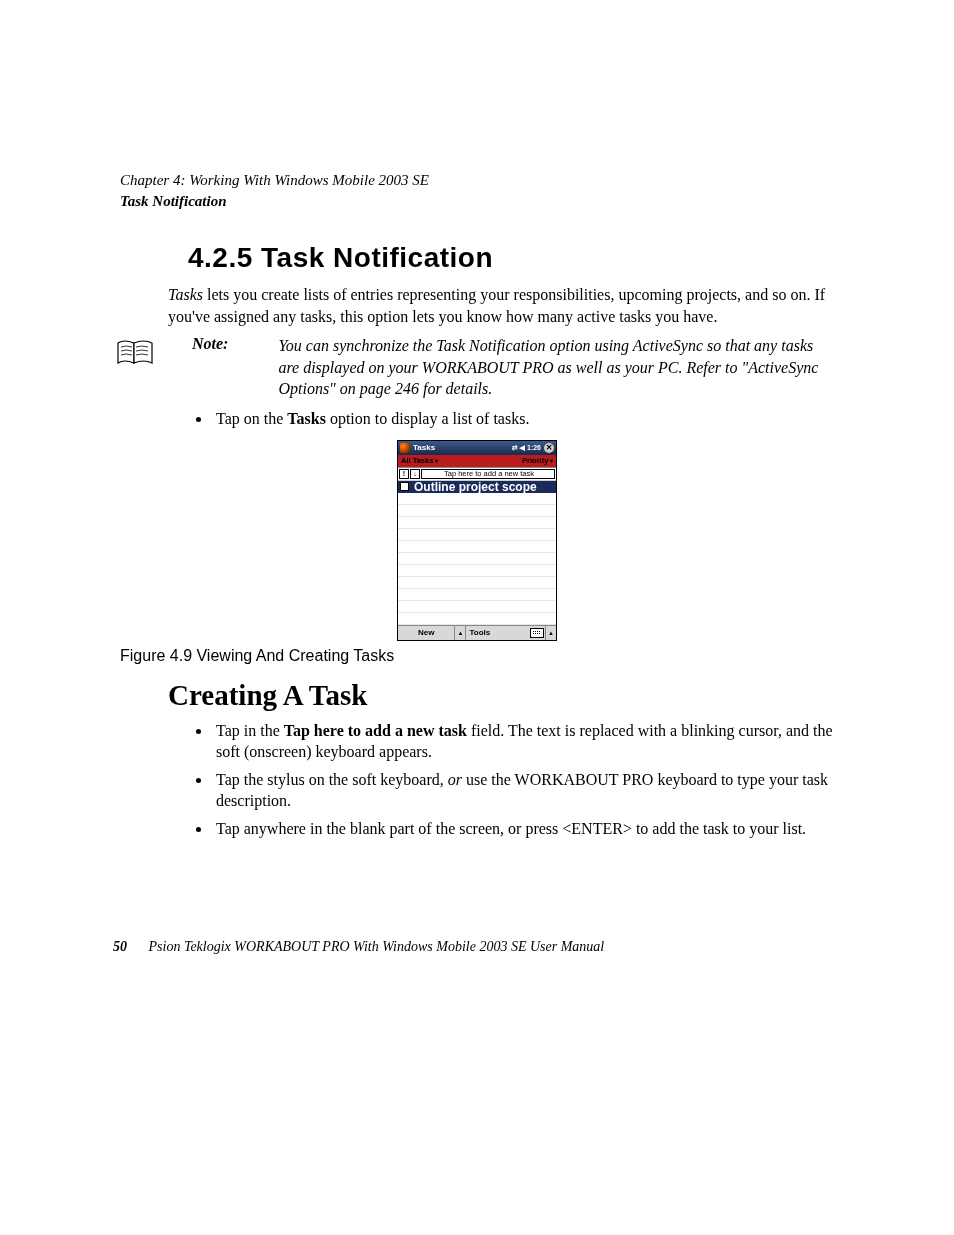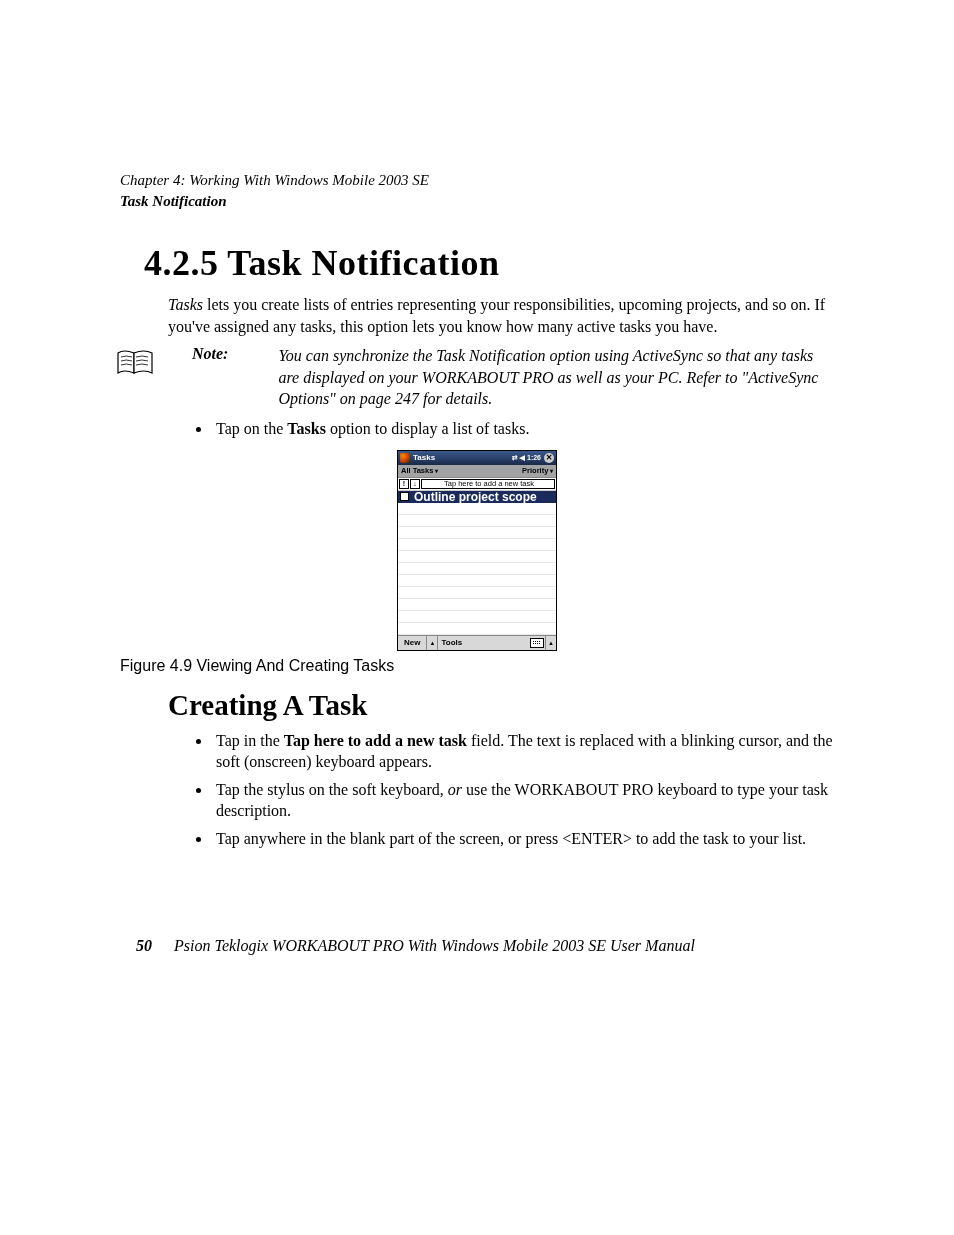--- a/index.html
+++ b/index.html
@@ -21,24 +21,24 @@
   .running-head {
     font-style: italic;
     font-size: 15px;
     line-height: 1.4;
     margin-bottom: 30px;
   }
   .running-head .sub {
     font-weight: bold;
   }
   .section-heading {
-    font-family: Liberation Serif, serif;
-    font-size: 36px;
+    font-family: Liberation Sans, sans-serif;
+    font-size: 28px;
     letter-spacing: 0.5px;
-    margin: 0 0 10px 24px;
+    margin: 0 0 10px 68px;
   }
   .body-text {
     margin-left: 48px;
     font-size: 16px;
     line-height: 1.35;
   }
   .body-text .para {
     margin-bottom: 8px;
   }
   .note-row {
@@ -91,23 +91,23 @@
     margin: 6px 0 14px 0;
   }
   .subheading {
     font-family: Liberation Serif, serif;
     font-size: 29px;
     margin: 10px 0 4px 48px;
   }
   .footer {
     position: absolute;
     bottom: 50px;
-    left: 136px;
+    left: 113px;
     right: 120px;
-    font-size: 16px;
+    font-size: 14px;
   }
   .footer .pnum {
     font-weight: bold;
     font-style: italic;
     margin-right: 18px;
   }
   .footer .ftxt { font-style: italic; }
 
   
   .wm-device {
@@ -148,21 +148,21 @@
     line-height: 9px;
     font-size: 8px;
     font-weight: bold;
   }
   .wm-filterbar {
     display: flex;
     justify-content: space-between;
     align-items: center;
     height: 12px;
     padding: 0 3px;
-    background: #a3a3a3;
+    background: #b91c1c;
     border-bottom: 1px solid #888;
     font-weight: bold;
     font-size: 7.5px;
   }
   .wm-drop::after { content: " \25BE"; font-size: 6px; }
   .wm-addrow {
     display: flex;
     align-items: center;
     padding: 1px;
     border-bottom: 1px solid #ccc;
@@ -214,21 +214,21 @@
   .wm-menubar {
     display: flex;
     align-items: center;
     height: 14px;
     background: #d8d8d8;
     border-top: 1px solid #888;
     font-weight: bold;
     font-size: 8px;
   }
   .wm-menu-new {
-    padding: 0 6px;
+    padding: 0 20px;
     border-right: 1px solid #888;
     height: 100%;
     line-height: 14px;
   }
   .wm-menu-up {
     width: 10px; text-align: center;
     border-right: 1px solid #888;
     height: 100%; line-height: 14px;
     font-size: 6px;
   }
@@ -280,21 +280,21 @@
   <div class="note-row">
     <div class="note-icon">
       <svg viewBox="0 0 42 30">
         <path d="M4 6 Q10 2 20 6 L20 26 Q10 22 4 26 Z" fill="#fff" stroke="#000" stroke-width="1.2"></path>
         <path d="M20 6 Q30 2 38 6 L38 26 Q30 22 20 26 Z" fill="#fff" stroke="#000" stroke-width="1.2"></path>
         <path d="M7 10 Q12 8 18 10 M7 14 Q12 12 18 14 M7 18 Q12 16 18 18" stroke="#000" stroke-width="0.8" fill="none"></path>
         <path d="M22 10 Q28 8 34 10 M22 14 Q28 12 34 14 M22 18 Q28 16 34 18" stroke="#000" stroke-width="0.8" fill="none"></path>
       </svg>
     </div>
     <div class="note-label">Note:</div>
-    <div class="note-text">You can synchronize the Task Notification option using ActiveSync so that any tasks are displayed on your WORKABOUT PRO as well as your PC. Refer to "ActiveSync Options" on page 247 for details.</div>
+    <div class="note-text">You can synchronize the Task Notification option using ActiveSync so that any tasks are displayed on your WORKABOUT PRO as well as your PC. Refer to "ActiveSync Options" on page 246 for details.</div>
   </div>
 
   <ul class="bullets">
     <li>
       <span>Tap on the </span><span class="bold">Tasks</span><span> option to display a list of tasks.</span>
     </li>
   </ul>
 
   <div class="figure-wrap">
     <div class="wm-device">

